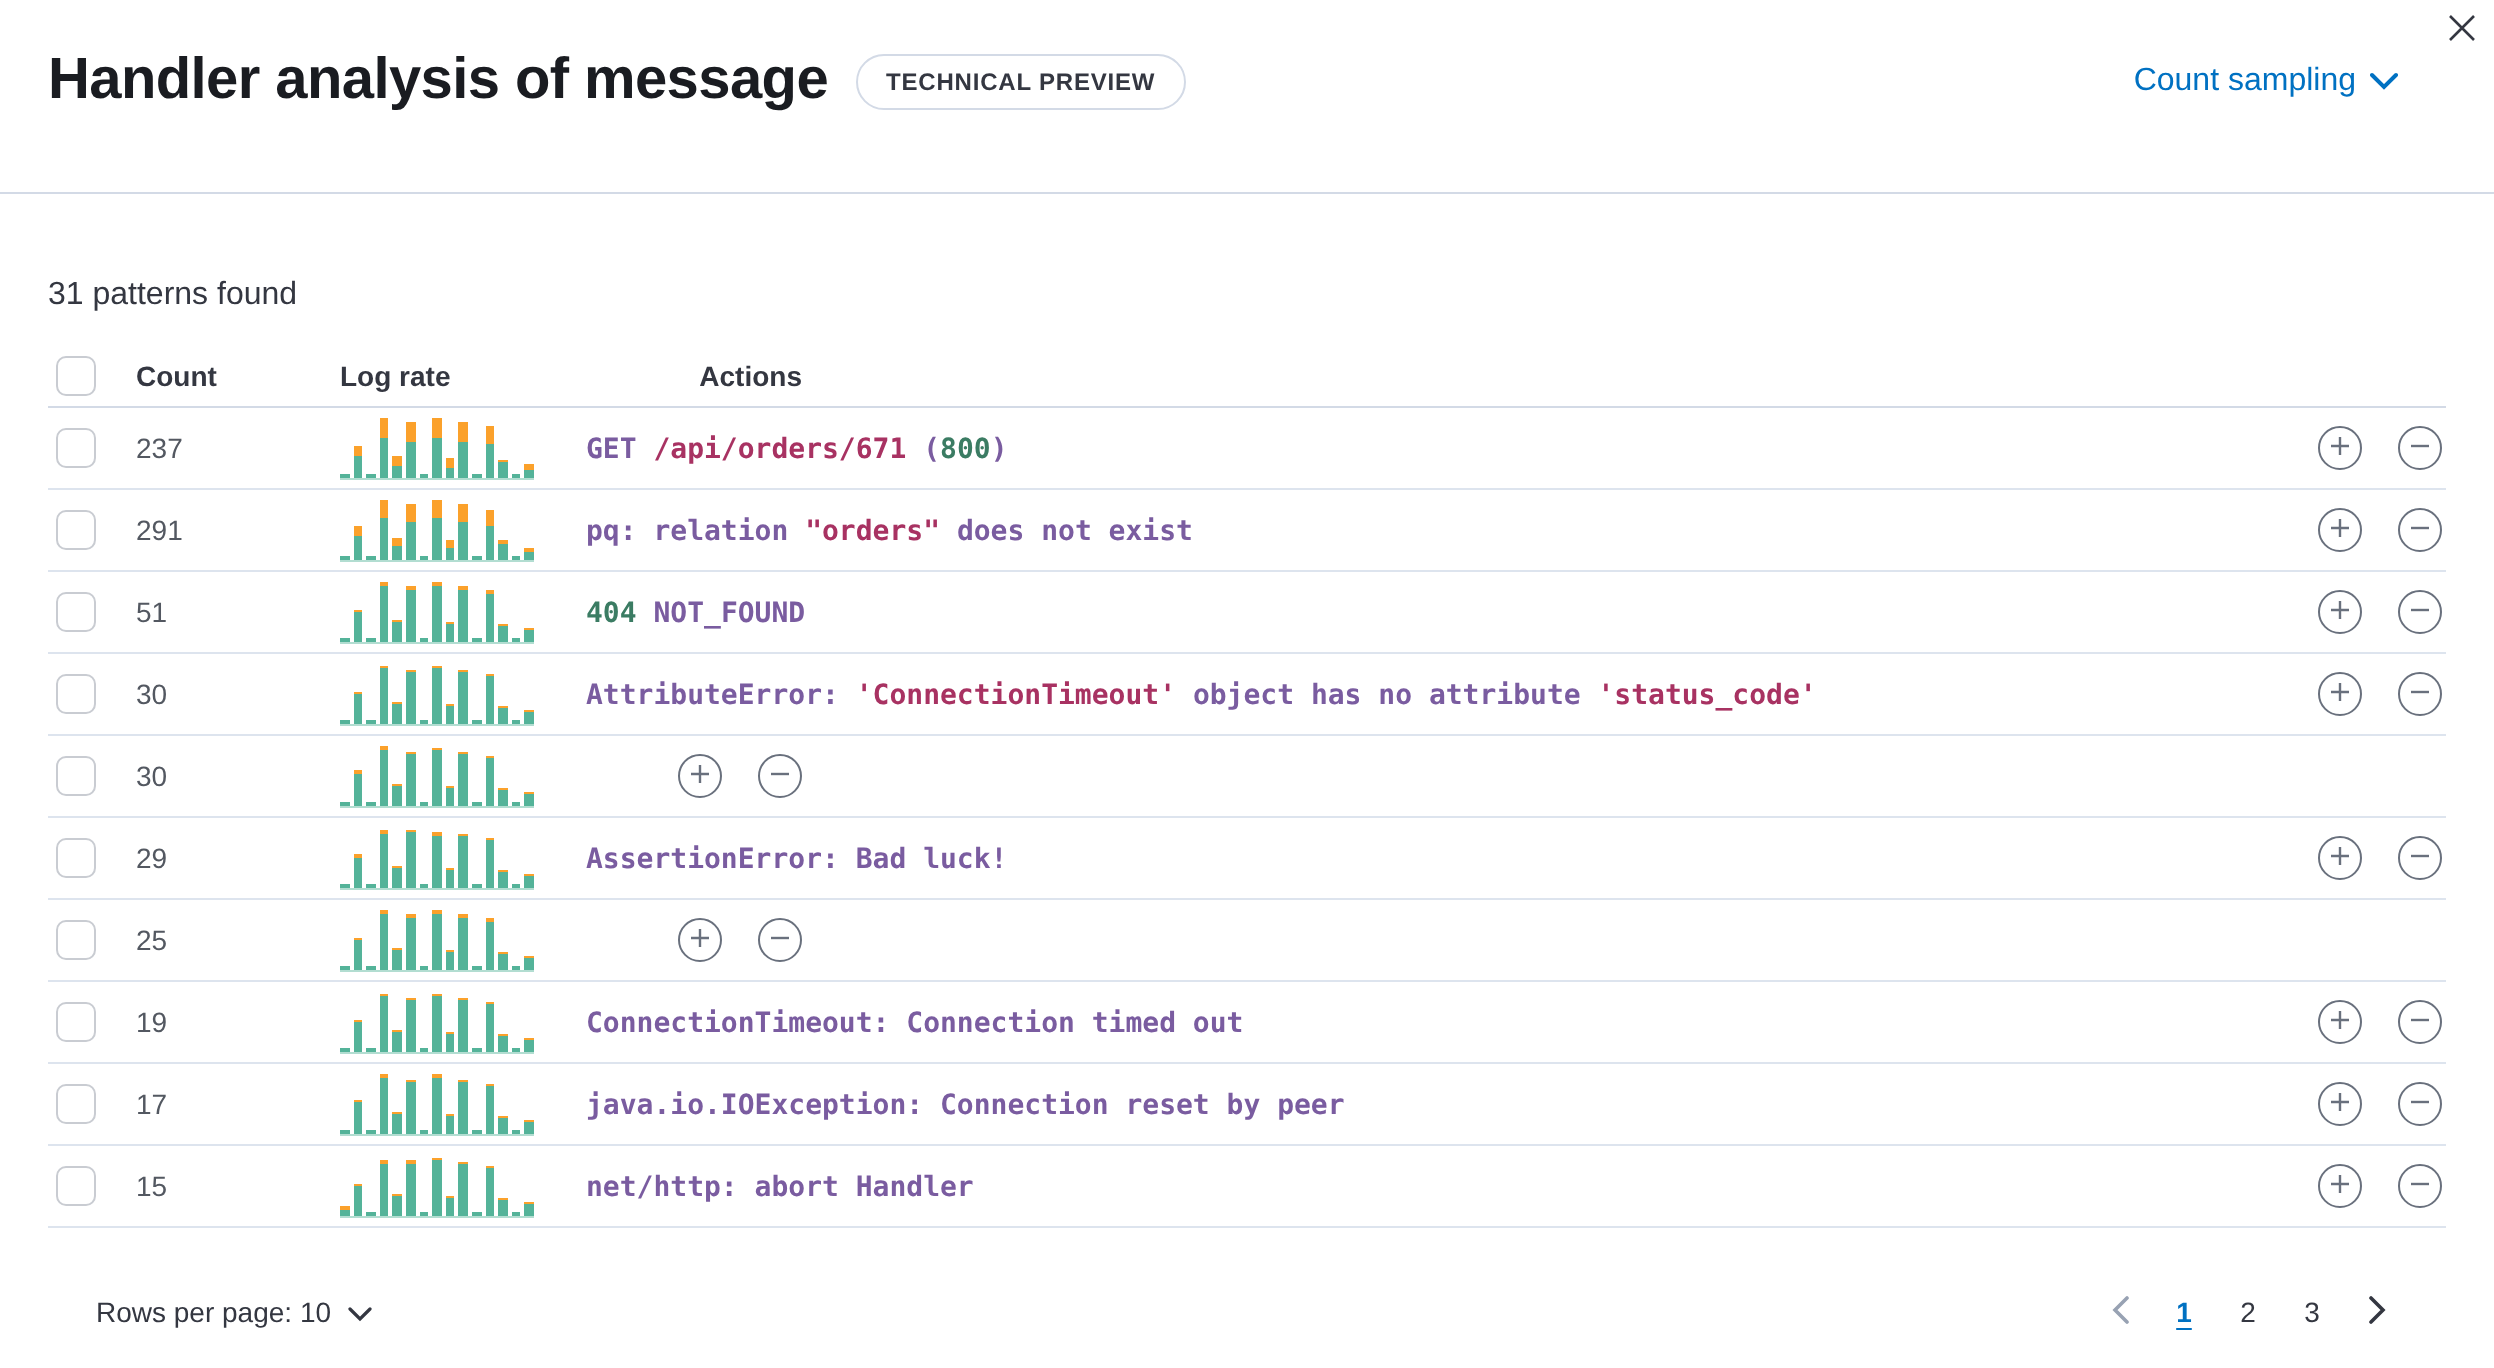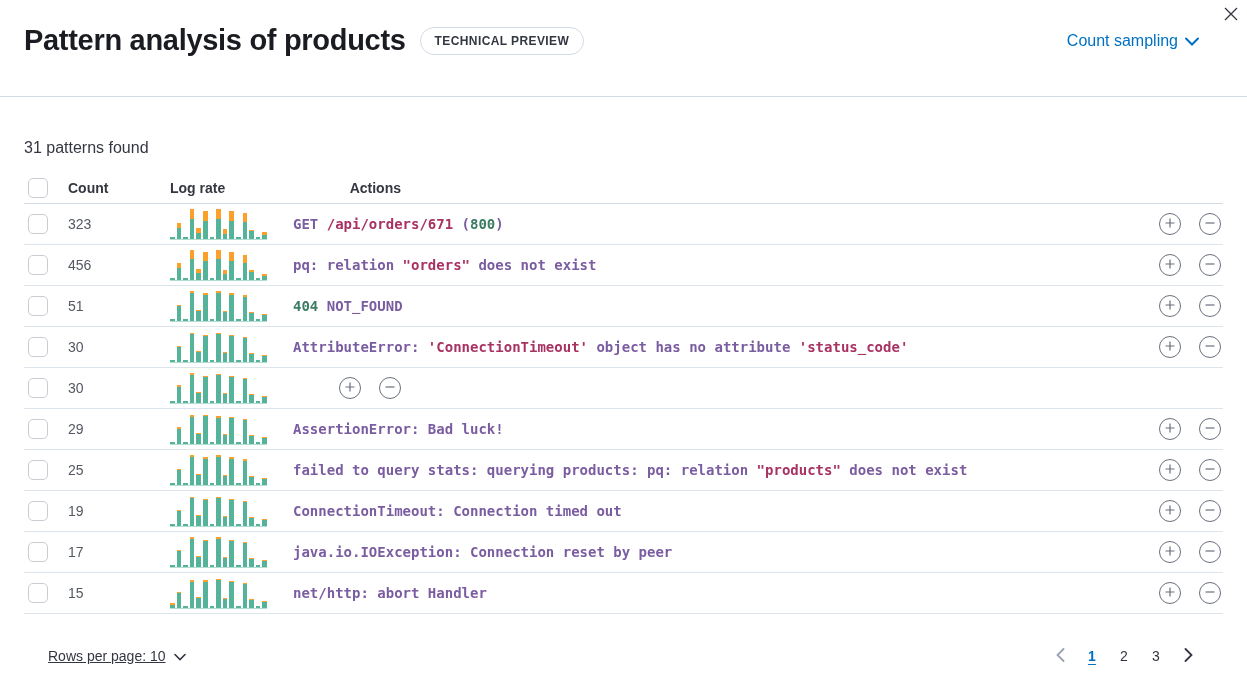--- a/index.html
+++ b/index.html
@@ -54,21 +54,21 @@
   .tok-k{color:var(--tok-k);}
   .tok-v{color:var(--tok-v);font-weight:700;}
   .tok-n{color:var(--tok-n);}
 
   .circle-btn{width:22px;height:22px;border:1px solid var(--icon-gray);border-radius:50%;
     color:var(--icon-gray);display:flex;align-items:center;justify-content:center;cursor:pointer;background:#fff;}
 
   
   .flyout-footer{display:flex;align-items:center;justify-content:space-between;
     padding:30px 24px 0 24px;}
-  .rows-per-page{display:flex;align-items:center;gap:8px;font-size:14px;cursor:pointer;text-decoration:underline;}
+  .rows-per-page{display:flex;align-items:center;gap:8px;font-size:14px;cursor:pointer;}
   .pagination{display:flex;align-items:center;gap:10px;font-size:14px;}
   .page{min-width:22px;height:24px;display:flex;align-items:center;justify-content:center;
     color:var(--text);cursor:pointer;text-decoration:none;}
   .page.active{color:var(--accent);font-weight:700;text-decoration:underline;text-underline-offset:3px;}
   .pg-chevron{width:22px;height:24px;display:flex;align-items:center;justify-content:center;cursor:pointer;}
   .pg-chevron.disabled{cursor:default;}
 </style>
 </head>
 <body>
 
@@ -77,21 +77,21 @@
   <div class="close-btn">
     <span>
       <svg width="14" height="14" viewBox="0 0 14 14">
           <path d="M1 1 L13 13 M13 1 L1 13" stroke="#343741" stroke-width="1.3" fill="none"></path>
         </svg>
     </span>
   </div>
 
   <div class="flyout-header">
     <div class="title-wrap">
-      <h1 class="page-title">Pattern analysis of products</h1>
+      <h1 class="page-title">Handler analysis of message</h1>
       <span class="badge">TECHNICAL PREVIEW</span>
     </div>
     <div class="sampling">
       <span>Count sampling</span>
       <span>
         <svg width="14" height="9" viewBox="0 0 14 9">
             <path d="M1 1.5 L7 7.5 L13 1.5" stroke="#0071c2" stroke-width="2" fill="none" stroke-linecap="round"></path>
           </svg>
       </span>
     </div>
@@ -107,21 +107,21 @@
           </div>
         <div class="cell-count">Count</div>
         <div class="cell-rate">Log rate</div>
         <div class="cell-actions">Actions</div>
       </div>
       <div>
   <div class="trow tbody-row">
     <div class="cell-cb">
               <div class="checkbox"></div>
             </div>
-    <div class="cell-count">323</div>
+    <div class="cell-count">237</div>
     <div class="cell-rate">
       <div class="sparkline">
                 <div class="bar">
                   <div class="seg orange" style="height: 0px;"></div>
                   <div class="seg green" style="height: 2px;"></div>
                 </div>
                 <div class="bar">
                   <div class="seg orange" style="height: 5px;"></div>
                   <div class="seg green" style="height: 11px;"></div>
                 </div>
@@ -197,21 +197,21 @@
                   </svg>
         </span>
       </div>
     </div>
   </div>
 
   <div class="trow tbody-row">
     <div class="cell-cb">
               <div class="checkbox"></div>
             </div>
-    <div class="cell-count">456</div>
+    <div class="cell-count">291</div>
     <div class="cell-rate">
       <div class="sparkline">
                 <div class="bar">
                   <div class="seg orange" style="height: 0px;"></div>
                   <div class="seg green" style="height: 2px;"></div>
                 </div>
                 <div class="bar">
                   <div class="seg orange" style="height: 5px;"></div>
                   <div class="seg green" style="height: 12px;"></div>
                 </div>
@@ -708,23 +708,20 @@
                 </div>
                 <div class="bar">
                   <div class="seg orange" style="height: 0px;"></div>
                   <div class="seg green" style="height: 2px;"></div>
                 </div>
                 <div class="bar">
                   <div class="seg orange" style="height: 1px;"></div>
                   <div class="seg green" style="height: 6px;"></div>
                 </div>
               </div>
-    </div>
-    <div class="cell-examples">
-      <span class="example-text"><span class="tok-k">failed to query stats: querying products: pq: relation </span><span class="tok-v">"products"</span><span class="tok-k"> does not exist</span></span>
     </div>
     <div class="cell-actions">
       <div class="circle-btn">
         <span>
           <svg width="12" height="12" viewBox="0 0 12 12">
                     <path d="M6 1.5 V10.5 M1.5 6 H10.5" stroke="currentColor" stroke-width="1.2" fill="none"></path>
                   </svg>
         </span>
       </div>
       <div class="circle-btn">

